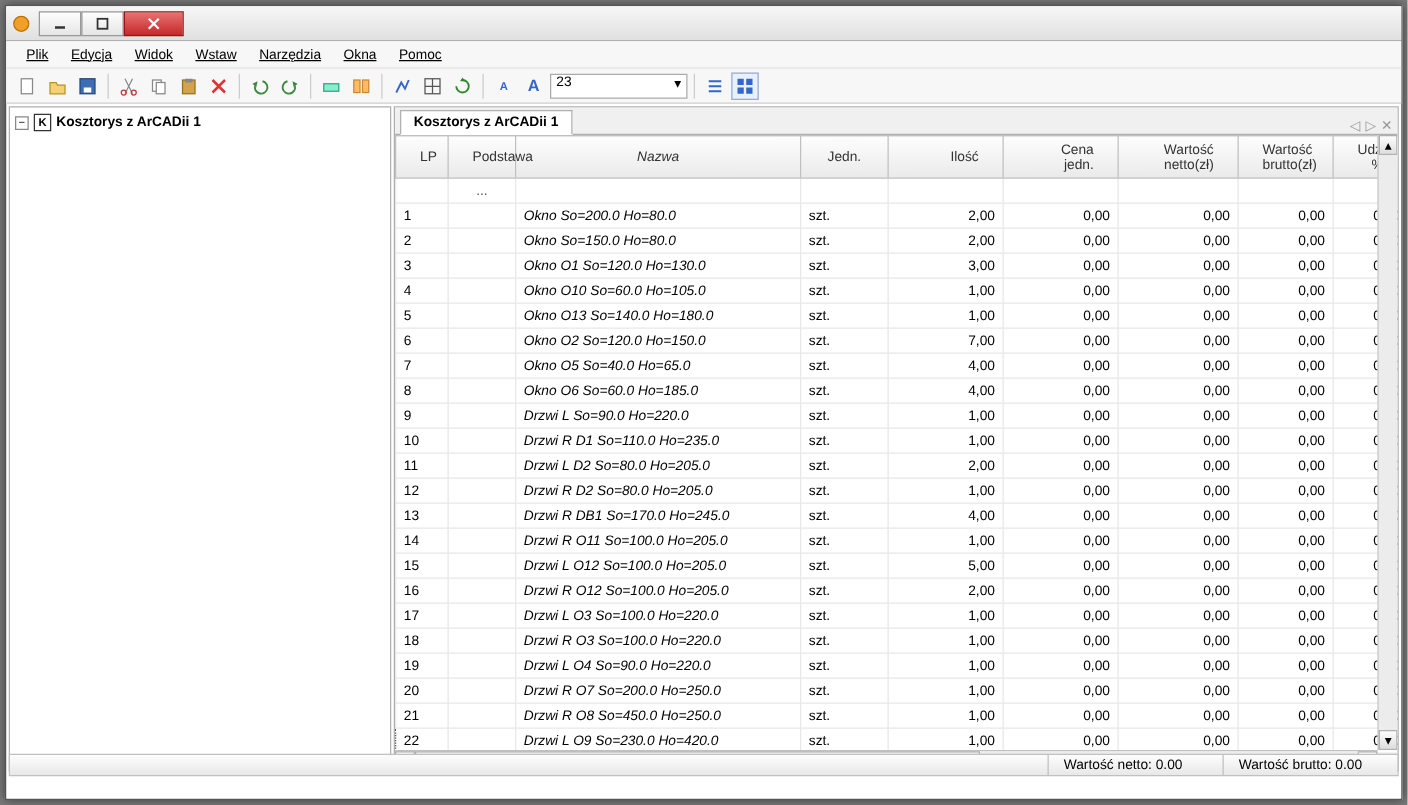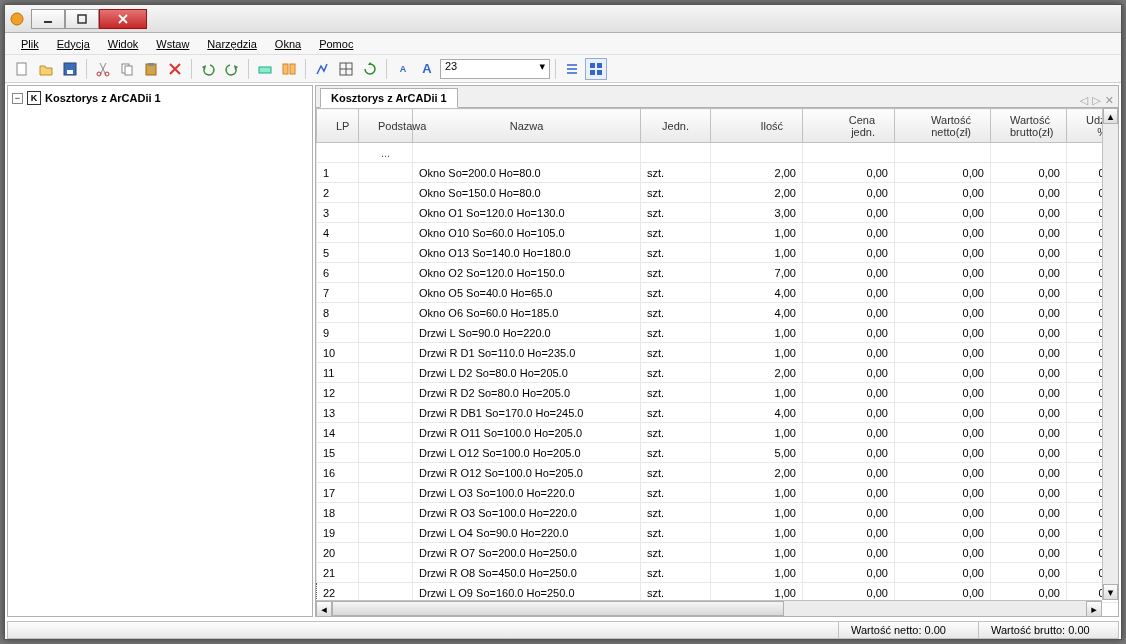--- a/index.html
+++ b/index.html
@@ -31,37 +31,37 @@
 .main-panel { flex: 1; display: flex; flex-direction: column; border: 1px solid #b0b0b0; overflow: hidden; }
 .tab-bar { height: 22px; background: #f0f0f0; display: flex; align-items: flex-end; padding: 0 4px; justify-content: space-between; border-bottom: 1px solid #b0b0b0; }
 .tab { padding: 3px 10px; border: 1px solid #b0b0b0; border-bottom: 1px solid #fff; background: #fff; font-weight: bold; position: relative; top: 1px; }
 .tab-right-ctrls { display: flex; gap: 4px; color: #999; font-size: 10px; }
 .grid-wrap { flex: 1; overflow: hidden; position: relative; }
 table.grid { border-collapse: collapse; width: 100%; table-layout: fixed; }
 table.grid th { background: linear-gradient(#fdfdfd,#eaeaea); border: 1px solid #c0c0c0; padding: 4px 19px; font-weight: normal; color: #333; height: 34px; }
 table.grid td { border: 1px solid #e8e8e8; padding: 2px 6px; height: 20px; white-space: nowrap; overflow: hidden; }
 .col-lp { width: 42px; text-align: left; }
 .col-podst { width: 54px; margin-left: 16px; }
-.col-nazwa { width: 228px; }
+.col-nazwa { width: 228px; font-style: italic; }
 .col-jedn { width: 70px; }
 .col-ilosc { width: 92px; text-align: right; }
 .col-cena { width: 92px; text-align: right; }
 .col-wnet { width: 96px; text-align: right; }
 .col-wbru { width: 76px; text-align: right; }
 .col-udz { width: 60px; text-align: right; }
 .dots-row td { color: #555; }
 .selected-cell { border: 1px dotted #555 !important; }
 .hscroll { position: absolute; left: 0; right: 16px; bottom: 0; height: 16px; background: #f0f0f0; border-top: 1px solid #c0c0c0; display: flex; }
 .hscroll .arrow { width: 16px; height: 16px; background: linear-gradient(#fdfdfd,#ddd); border: 1px solid #b0b0b0; display: flex; align-items: center; justify-content: center; cursor: pointer; }
 .hscroll .track { flex: 1; background: #ececec; position: relative; }
 .hscroll .thumb { position: absolute; left: 0; top: 0; bottom: 0; width: 60%; background: linear-gradient(#f5f5f5,#d8d8d8); border: 1px solid #b0b0b0; }
 .vscroll { position: absolute; right: 0; top: 0; bottom: 16px; width: 16px; background: #f0f0f0; border-left: 1px solid #c0c0c0; display: flex; flex-direction: column; }
 .vscroll .arrow { height: 16px; background: linear-gradient(#fdfdfd,#ddd); border: 1px solid #b0b0b0; display: flex; align-items: center; justify-content: center; cursor: pointer; }
 .vscroll .track { flex: 1; background: #ececec; }
-.statusbar { position: absolute; left: 2px; right: 2px; bottom: 0; height: 18px; background: linear-gradient(#fdfdfd,#e8e8e8); border: 1px solid #c0c0c0; display: flex; justify-content: flex-end; align-items: center; gap: 0; }
+.statusbar { position: absolute; left: 2px; right: 2px; bottom: 18px; height: 18px; background: linear-gradient(#fdfdfd,#e8e8e8); border: 1px solid #c0c0c0; display: flex; justify-content: flex-end; align-items: center; gap: 0; }
 .status-cell { border-left: 1px solid #c0c0c0; padding: 0 12px; height: 100%; display: flex; align-items: center; min-width: 140px; }
 svg { display: block; }
 </style>
 </head>
 <body>
 
 <div class="window">
 
   <div class="titlebar">
     <span class="title-icon">
@@ -484,21 +484,21 @@
                 <td class="col-jedn">szt.</td>
                 <td class="col-ilosc">1,00</td>
                 <td class="col-cena">0,00</td>
                 <td class="col-wnet">0,00</td>
                 <td class="col-wbru">0,00</td>
                 <td class="col-udz">0,00</td>
               </tr>
               <tr>
                 <td class="col-lp selected-cell">22</td>
                 <td class="col-podst"></td>
-                <td class="col-nazwa">Drzwi L O9 So=160.0 Ho=250.0</td>
+                <td class="col-nazwa">Drzwi L O9 So=230.0 Ho=420.0</td>
                 <td class="col-jedn">szt.</td>
                 <td class="col-ilosc">1,00</td>
                 <td class="col-cena">0,00</td>
                 <td class="col-wnet">0,00</td>
                 <td class="col-wbru">0,00</td>
                 <td class="col-udz">0,00</td>
               </tr>
             </tbody>
         </table>
         <div class="vscroll">

